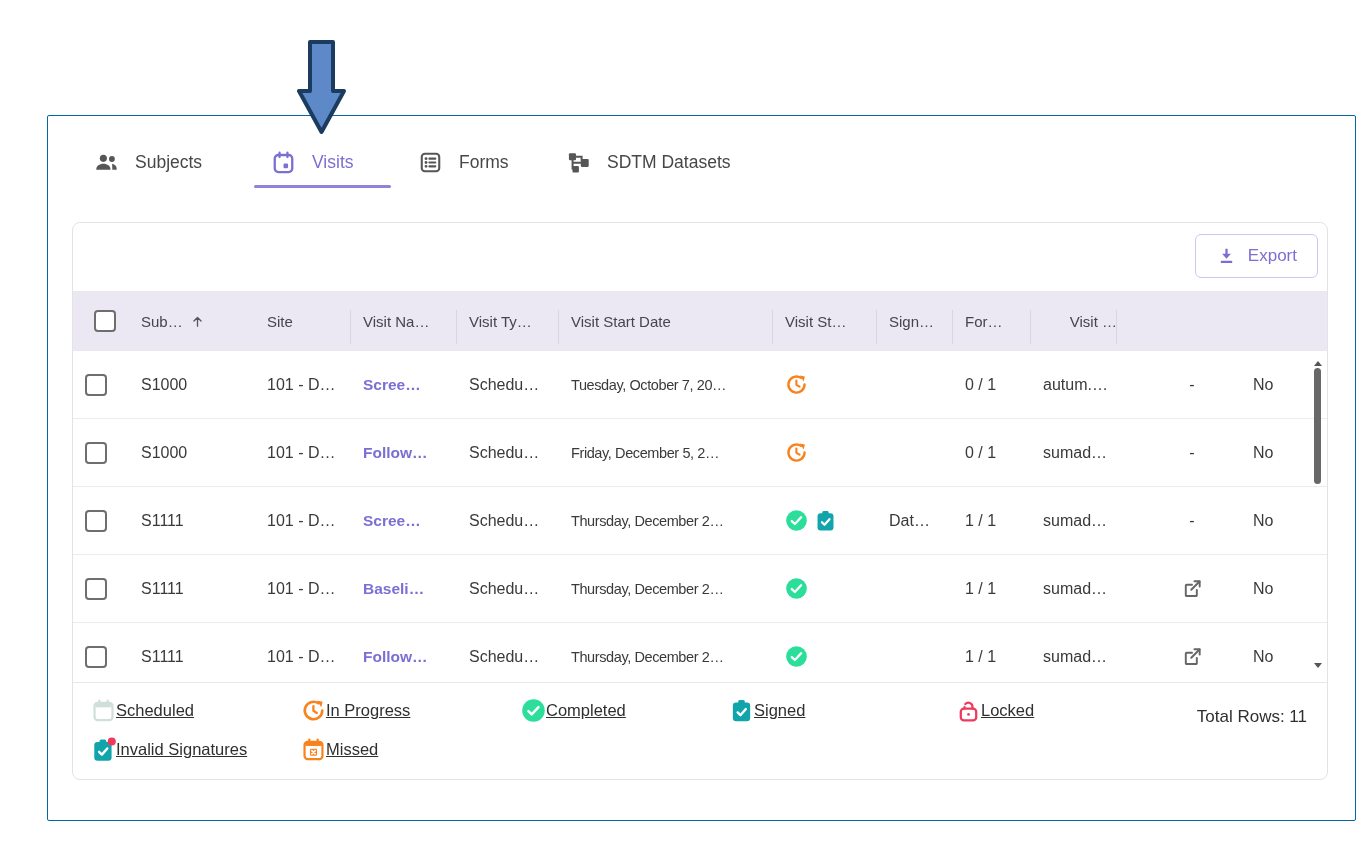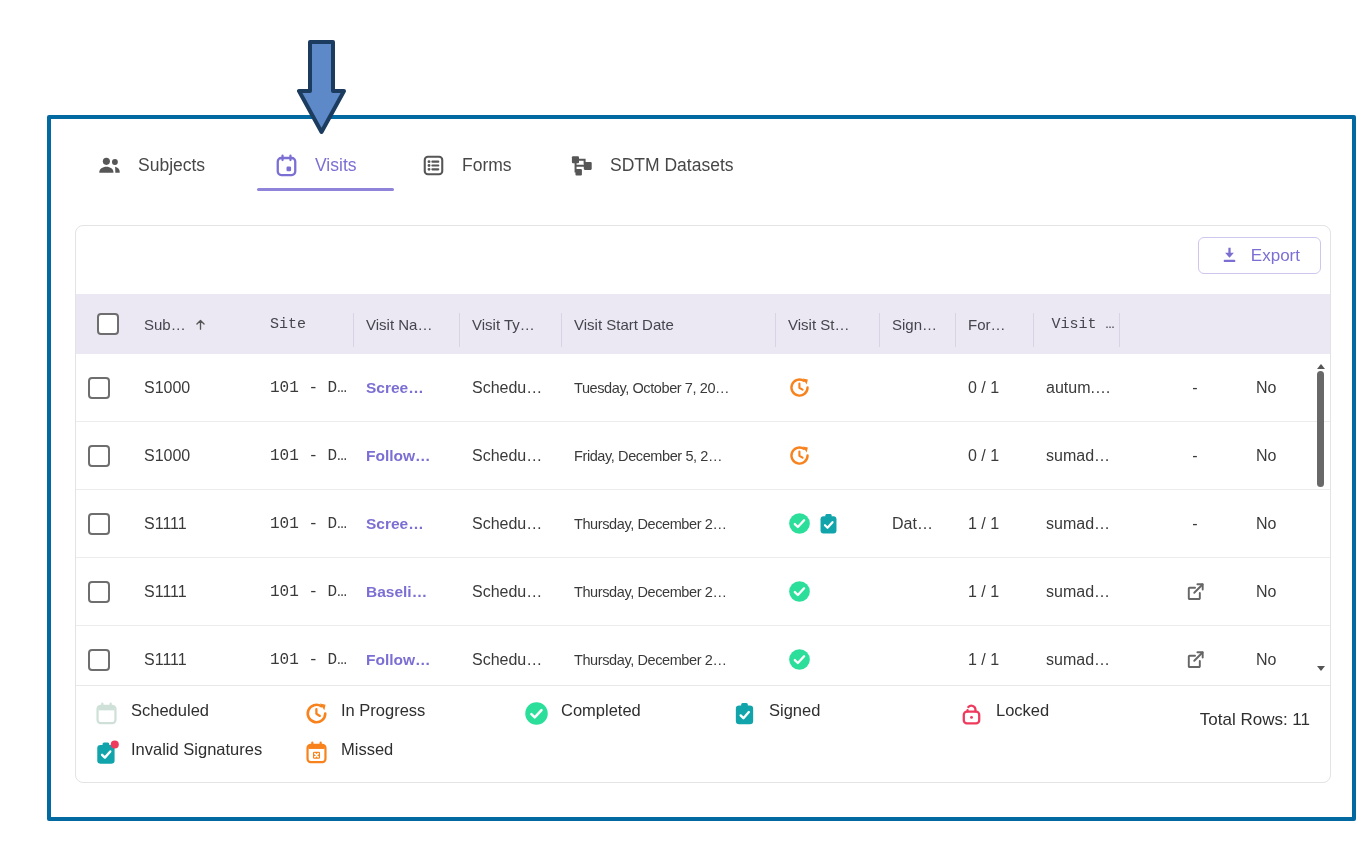--- a/index.html
+++ b/index.html
@@ -5,54 +5,54 @@
   * { margin:0; padding:0; box-sizing:border-box; }
   html,body { width:1368px; height:847px; background:#ffffff; overflow:hidden;
     font-family:"Liberation Sans", sans-serif; color:#3a3a3a; }
   body { position:relative; }
 
   
   .pointer { position:absolute; left:297px; top:40px; width:49px; height:95px; z-index:5; }
 
   
   .card { position:absolute; left:47px; top:115px; width:1309px; height:706px;
-    background:#fff; border:4px solid #0369a1; border-radius:2px; }
+    background:#fff; border:1px solid #0369a1; border-radius:2px; }
 
   
   .tab { position:absolute; top:26px; height:40px; display:flex; align-items:center; gap:16px;
     font-size:17.5px; color:#474747; cursor:pointer; white-space:nowrap; }
   .tab .ticon { width:25px; height:25px; display:inline-flex; }
   .tab .ticon svg { width:100%; height:100%; }
   .tab.active { color:var(--purple); }
   .tab-underline { position:absolute; left:206px; top:69px; width:137px; height:3px;
     background:var(--purple); border-radius:2px; opacity:.85; }
 
   
   .panel { position:absolute; left:24px; top:106px; width:1256px; height:558px;
     border:1px solid #e3e3e3; border-radius:8px; background:#fff; overflow:hidden; }
 
   .toolbar { position:relative; height:68px; }
-  .export-btn { position:absolute; right:9px; top:11px; height:37px; padding:0 20px;
+  .export-btn { position:absolute; right:9px; top:11px; height:44px; padding:0 20px;
     display:flex; align-items:center; gap:11px; background:#fff; cursor:pointer;
     border:1px solid #cfc6ee; border-radius:6px; color:var(--purple); font-size:17px; }
   .export-btn .icon { width:21px; height:21px; display:inline-flex; }
 
   
   .thead { display:flex; height:60px; align-items:center; background:var(--header-bg);
     font-size:15px; color:#45454d; }
   .hd { position:relative; height:100%; display:flex; align-items:center; padding-left:12px;
     white-space:nowrap; overflow:hidden; flex:none; }
   .hd.sep::after { content:""; position:absolute; right:0; top:19px; height:34px; width:1px; background:#d8d4e4; }
   .sorticon { width:15px; height:15px; display:inline-flex; margin-left:7px; }
   .sorticon svg { width:100%; height:100%; }
 
-  .c0{width:56px; padding-left:21px;} .c1{width:126px;} .c2{width:96px;font-family:Liberation Mono, monospace;} .c3{width:106px;}
+  .c0{width:56px; padding-left:21px;} .c1{width:126px;} .c2{width:96px;} .c3{width:106px;}
   .c4{width:102px;} .c5{width:214px;} .c6{width:104px;} .c7{width:76px;} .c8{width:78px;}
   .c9{width:112px;} .c10{width:86px; justify-content:center; padding-left:0;} .c11{width:81px;}
-  .thead .c10{ justify-content:center; padding-left:12px;font-family:Liberation Mono, monospace; }
+  .thead .c10{ justify-content:flex-end; padding-left:12px; }
 
   
   .viewport { position:relative; height:319px; overflow:hidden; background:#0c4a6e; }
   .trow { display:flex; height:68px; align-items:center; border-bottom:1px solid #ececec;
     font-size:16px; background:#fff; }
   .cell { height:100%; display:flex; align-items:center; padding-left:12px; white-space:nowrap;
     overflow:hidden; flex:none; }
   .cbx { width:22px; height:22px; border:2px solid #6e6e6e; border-radius:4px; background:#fff; cursor:pointer; }
   .vlink { color:var(--purple); font-weight:700; font-size:15.5px; cursor:pointer; }
   .datecell { font-size:14.5px; letter-spacing:-0.4px; }
@@ -67,21 +67,21 @@
   .sbar { position:absolute; right:2px; top:2px; width:14px; height:315px; }
   .sb-up,.sb-down { position:absolute; left:2px; width:10px; height:10px; cursor:pointer; }
   .sb-up{ top:2px; } .sb-down{ bottom:2px; }
   .sb-thumb { position:absolute; left:3px; top:15px; width:7px; height:116px;
     border-radius:4px; background:#686868; cursor:pointer; }
 
   
   .legend { position:absolute; left:0; top:459px; right:0; bottom:0;
     border-top:1px solid #e8e8e8; padding:15px 0 0 18px; }
   .legend-grid { display:grid; grid-template-columns:210px 220px 208px 227px auto; row-gap:14px; }
-  .lg-item { display:flex; gap:12px; font-size:16.5px; color:#2f2f2f; }
+  .lg-item { display:flex; align-items:center; font-size:16.5px; color:#2f2f2f;text-decoration:underline; }
   .lg-item .icon { width:25px; height:25px; display:inline-flex; }
   .lg-item .icon svg { width:100%; height:100%; }
   .total-rows { position:absolute; right:20px; top:24px; font-size:17px; color:#2f2f2f; }
 
   .icon svg { width:100%; height:100%; }
 </style>
 </head>
 <body>
 
 <div class="pointer">

